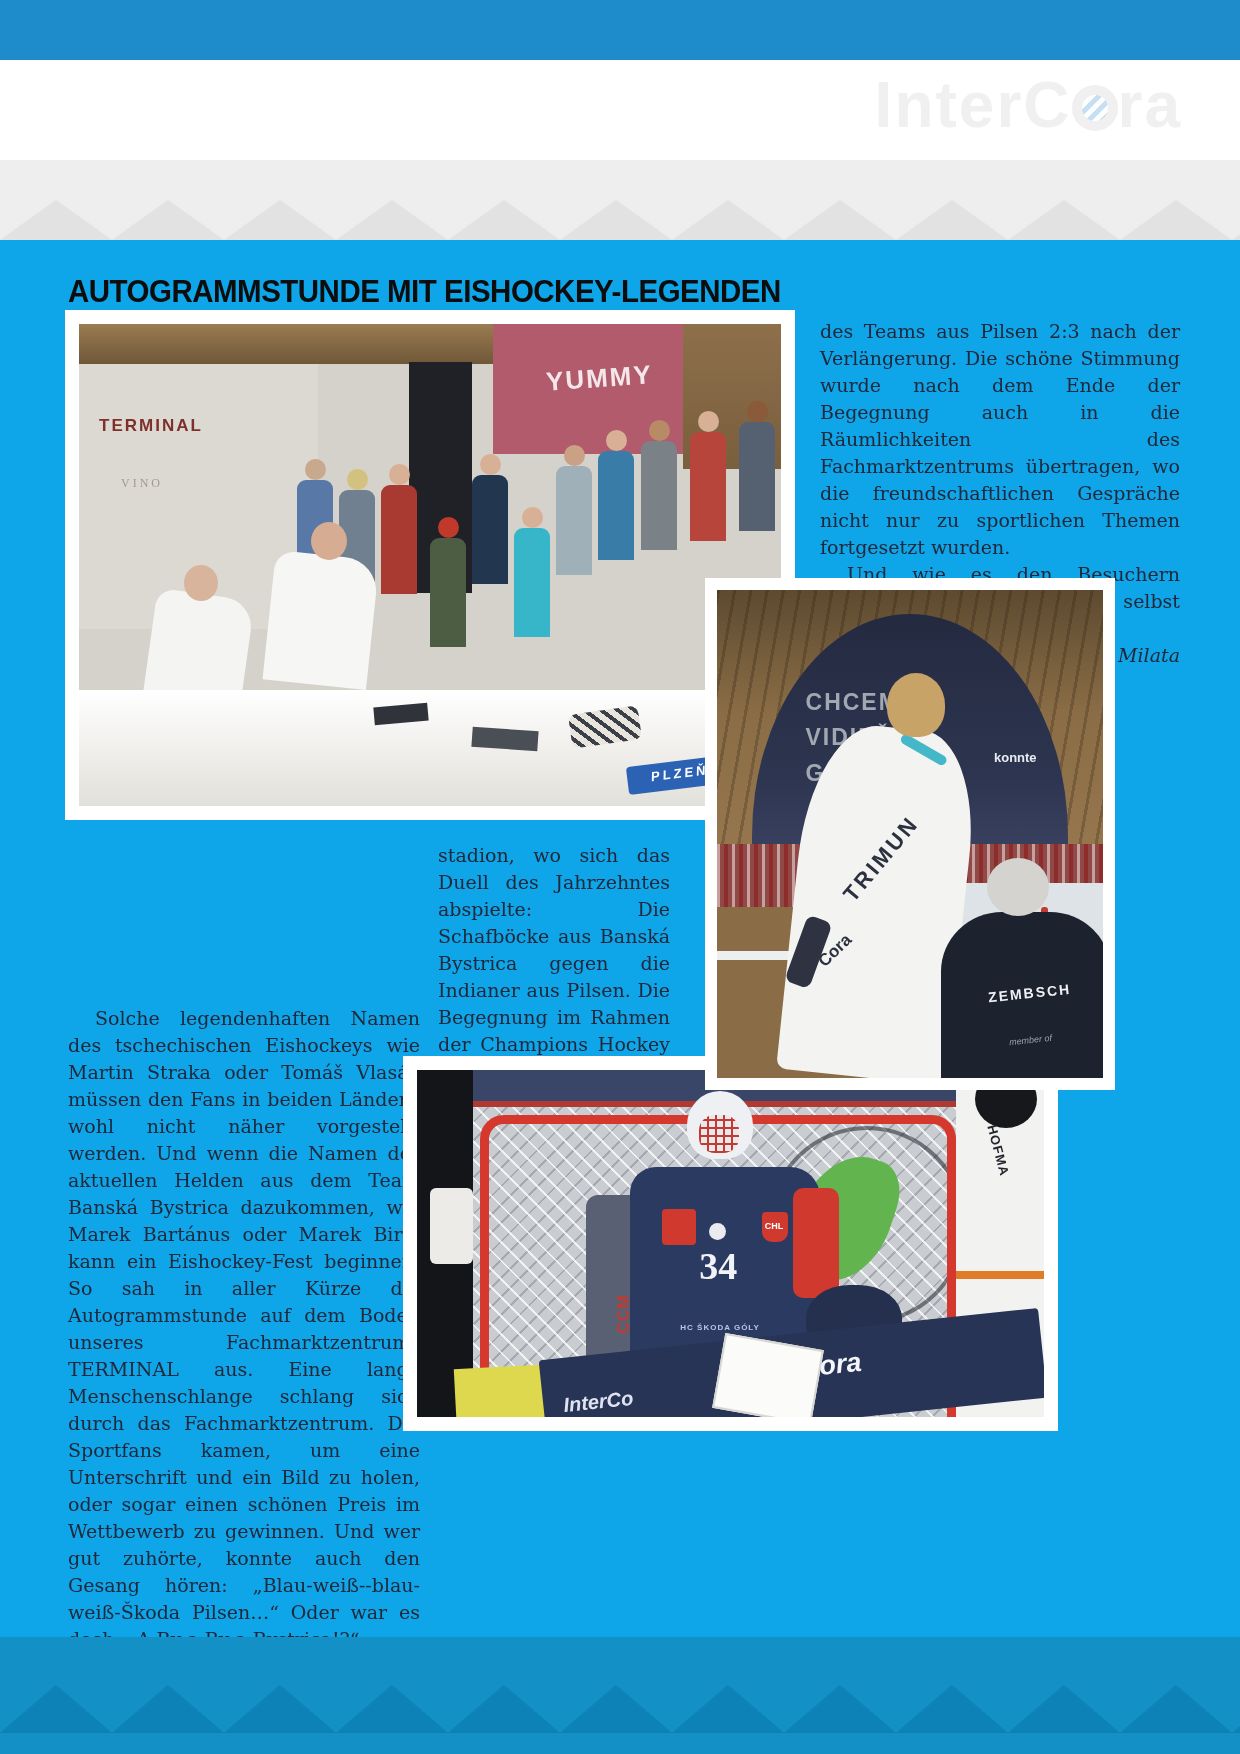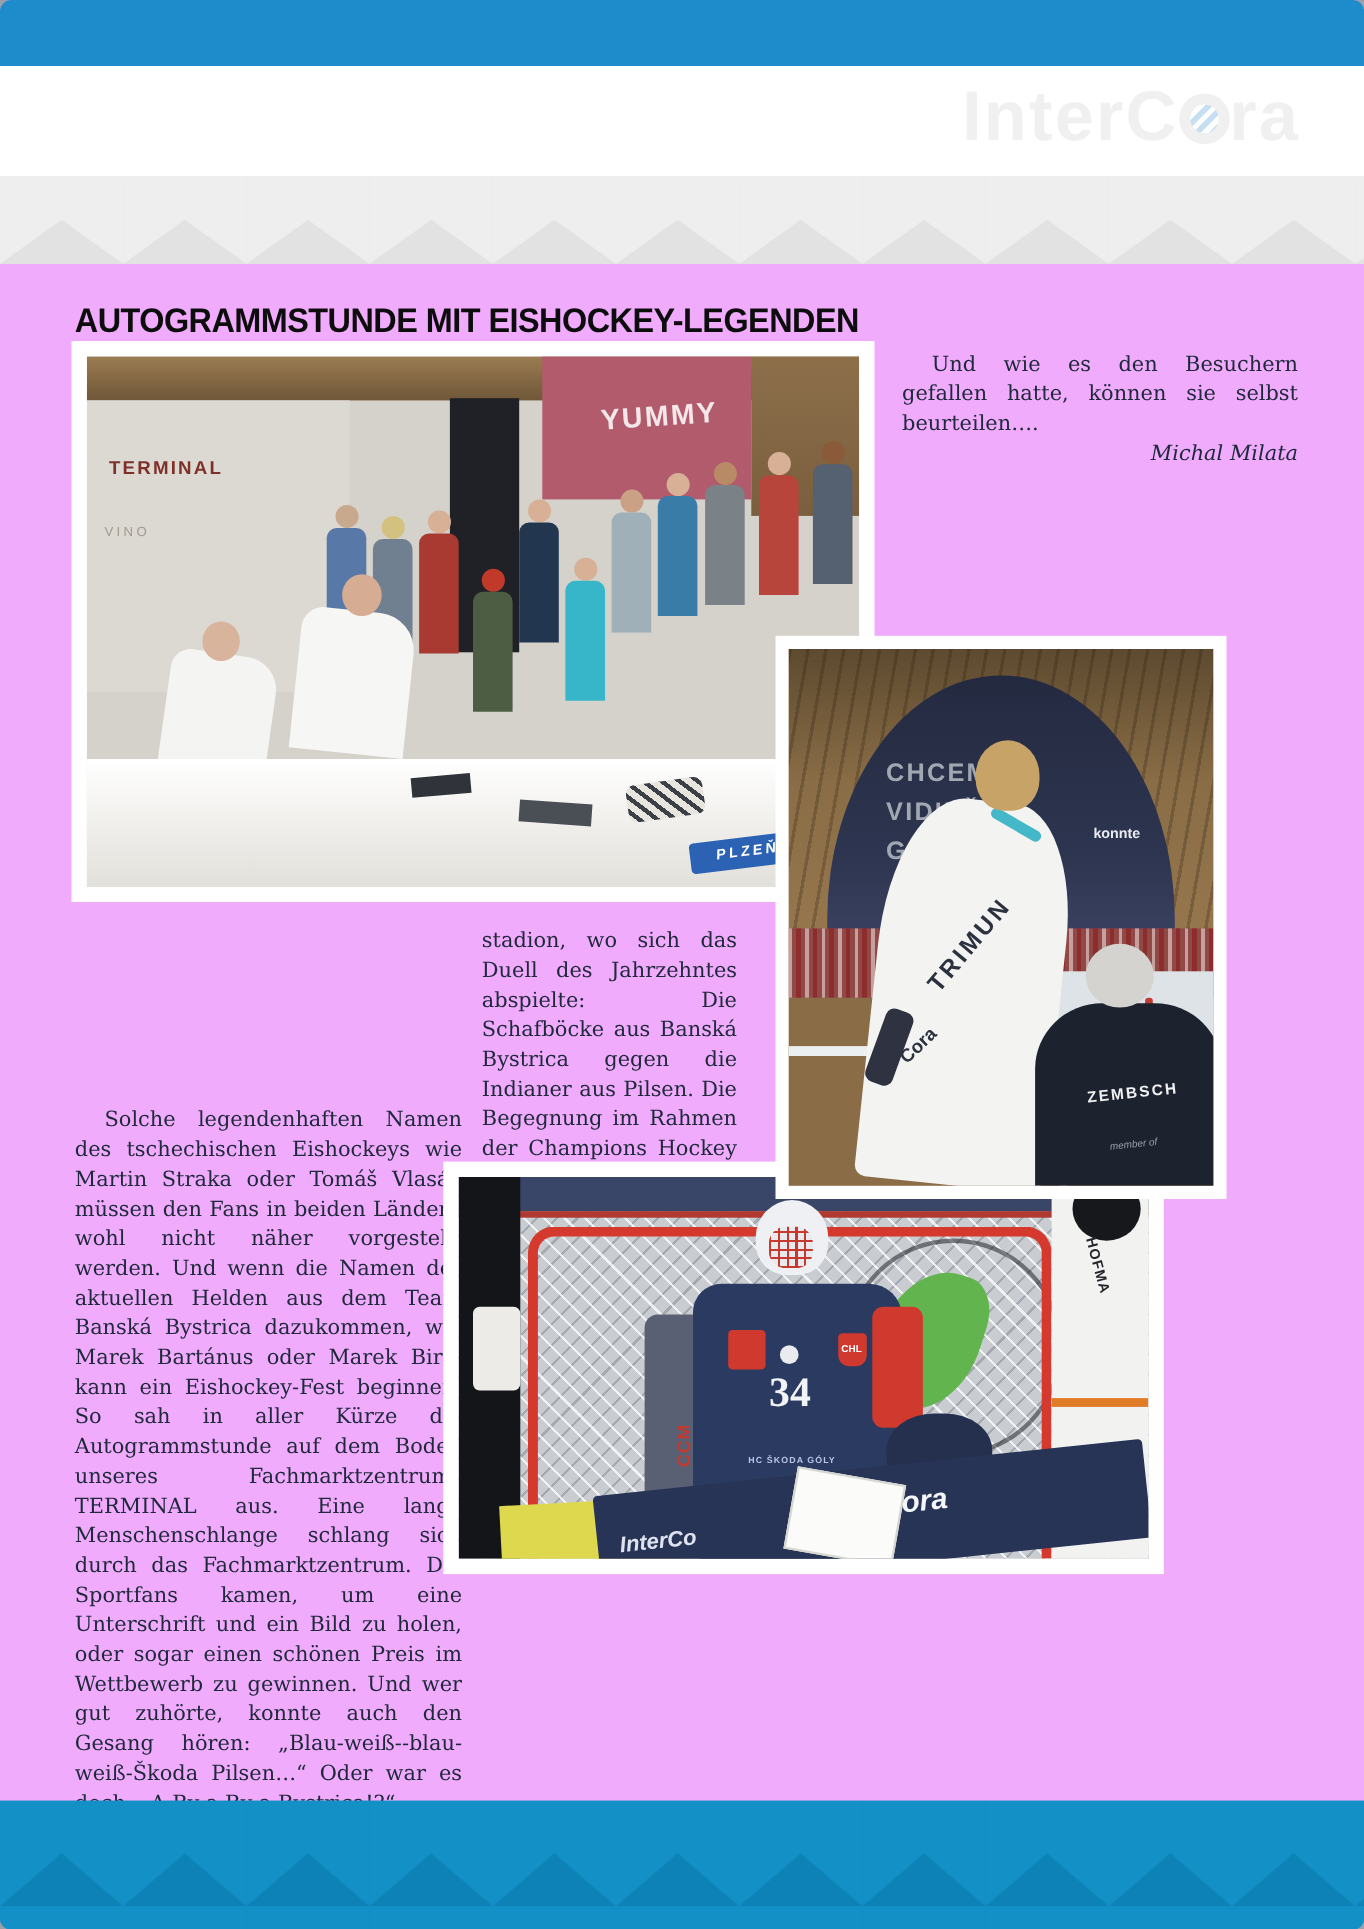--- a/index.html
+++ b/index.html
@@ -1,17 +1,17 @@
 <!DOCTYPE html>
 <html lang="de"><head>
 <meta charset="utf-8">
 <style>
   html,body{margin:0;padding:0;background:#9aa0a6;}
   .page{position:relative;width:1240px;height:1754px;margin:0 auto;overflow:hidden;
-        background:#f0abfc;font-family:"DejaVu Serif",serif;border-radius:10px;}
+        background:#0ea5e9;font-family:"DejaVu Serif",serif;}
   .abs{position:absolute;}
 
   
   .topbar{position:absolute;top:0;left:0;width:1240px;height:60px;background:#1e8cca;}
   .whiteband{position:absolute;top:60px;left:0;width:1240px;height:100px;background:#ffffff;}
   .logo{position:absolute;right:58px;top:8px;font-family:"Liberation Sans",sans-serif;
         font-weight:bold;font-size:64px;color:#f0f0f1;letter-spacing:2px;white-space:nowrap;}
   .logo .o-hatch{display:inline-block;width:26px;height:26px;border:10px solid #f0f0f1;border-radius:50%;
         vertical-align:-4px;background:repeating-linear-gradient(135deg,#c6dff2 0 5px,#fdfefe 5px 10px);}
   .grayband{position:absolute;top:160px;left:0;width:1240px;height:80px;background-color:#e2e2e2;
@@ -66,21 +66,21 @@
   <h1 class="headline">AUTOGRAMMSTUNDE MIT EISHOCKEY-LEGENDEN</h1>
 
   <div class="photo" style="left:65px;top:310px;width:730px;height:510px;padding:14px;z-index:1;">
     <div class="ph-in" style="background:#d5d1cb;">
 
       <div class="abs" style="left:0;top:0;width:100%;height:40px;background:linear-gradient(180deg,#9b7c52,#6f5738);"></div>
       <div class="abs" style="left:86%;top:0;width:14%;height:30%;background:linear-gradient(180deg,#8d6f4a,#7a5f3e);"></div>
 
       <div class="abs" style="left:0;top:40px;width:34%;height:55%;background:#dcd8d2;"></div>
       <div class="lbl" style="left:20px;top:92px;font-family:'Liberation Sans',sans-serif;font-weight:bold;font-size:17px;letter-spacing:2px;color:#7e3029;">TERMINAL</div>
-      <div class="lbl" style="left:16px;top:152px;font-family:Liberation Sans, sans-serif;font-size:12px;letter-spacing:3px;color:#a29a90;">VINO</div>
+      <div class="lbl" style="left:42px;top:152px;font-family:Liberation Serif, serif;font-size:12px;letter-spacing:3px;color:#a29a90;">VINO</div>
 
       <div class="abs" style="left:47%;top:38px;width:9%;height:48%;background:#1f2126;"></div>
 
       <div class="abs" style="left:59%;top:0;width:27%;height:27%;background:#b25b6c;">
         <div class="lbl" style="left:28%;top:30%;color:#f3e7ea;font-family:'Liberation Sans',sans-serif;font-weight:bold;font-size:26px;transform:rotate(-4deg);letter-spacing:2px;">YUMMY</div>
       </div>
 
       <i class="p" style="left:31%;top:28%;--h:#c9a98e;--b:#5878a8;"></i>
       <i class="p" style="left:37%;top:30%;--h:#d3c27f;--b:#708090;"></i>
       <i class="p" style="left:43%;top:29%;--h:#d8b096;--b:#a83a32;"></i>
@@ -211,18 +211,19 @@
   <div class="col leftcol">
     <p class="ind">Solche legendenhaften Namen des tschechischen Eishockeys wie Martin Straka oder Tomáš Vlasák müssen den Fans in beiden Ländern wohl nicht näher vorgestellt werden. Und wenn die Namen der aktuellen Helden aus dem Team Banská Bystrica dazukommen, wie Marek Bartánus oder Marek Biro, kann ein Eishockey-Fest beginnen. So sah in aller Kürze die Autogrammstunde auf dem Boden unseres Fachmarktzentrums TERMINAL aus. Eine lange Menschenschlange schlang sich durch das Fachmarktzentrum. Die Sportfans kamen, um eine Unterschrift und ein Bild zu holen, oder sogar einen schönen Preis im Wettbewerb zu gewinnen. Und wer gut zuhörte, konnte auch den Gesang hören: „Blau-weiß--blau-weiß-Škoda Pilsen…“ Oder war es doch: „A By a By a Bystrica!?“</p>
     <p class="ind">Zusammen mit unseren Partnern gingen wir nach der Autogrammstunde ins Eishockey-</p>
   </div>
 
   <div class="col midcol">
     <p>stadion, wo sich das Duell des Jahrzehntes abspielte: Die Schafböcke aus Banská Bystrica gegen die Indianer aus Pilsen. Die Begegnung im Rahmen der Champions Hockey League war voll von Emotionen und endete mit einem knappen Sieg</p>
   </div>
 
   <div class="col rightcol">
+    <p>des Teams aus Pilsen 2:3 nach der Verlängerung. Die schöne Stimmung wurde nach dem Ende der Begegnung auch in die Räumlichkeiten des Fachmarktzentrums übertragen, wo die freundschaftlichen Gespräche nicht nur zu sportlichen Themen fortgesetzt wurden.</p>
     <p class="ind">Und wie es den Besuchern gefallen hatte, können sie selbst beurteilen….</p>
     <p class="sig">Michal Milata</p>
   </div>
 
   <div class="footer"></div>
 </div>
 
 </body></html>

